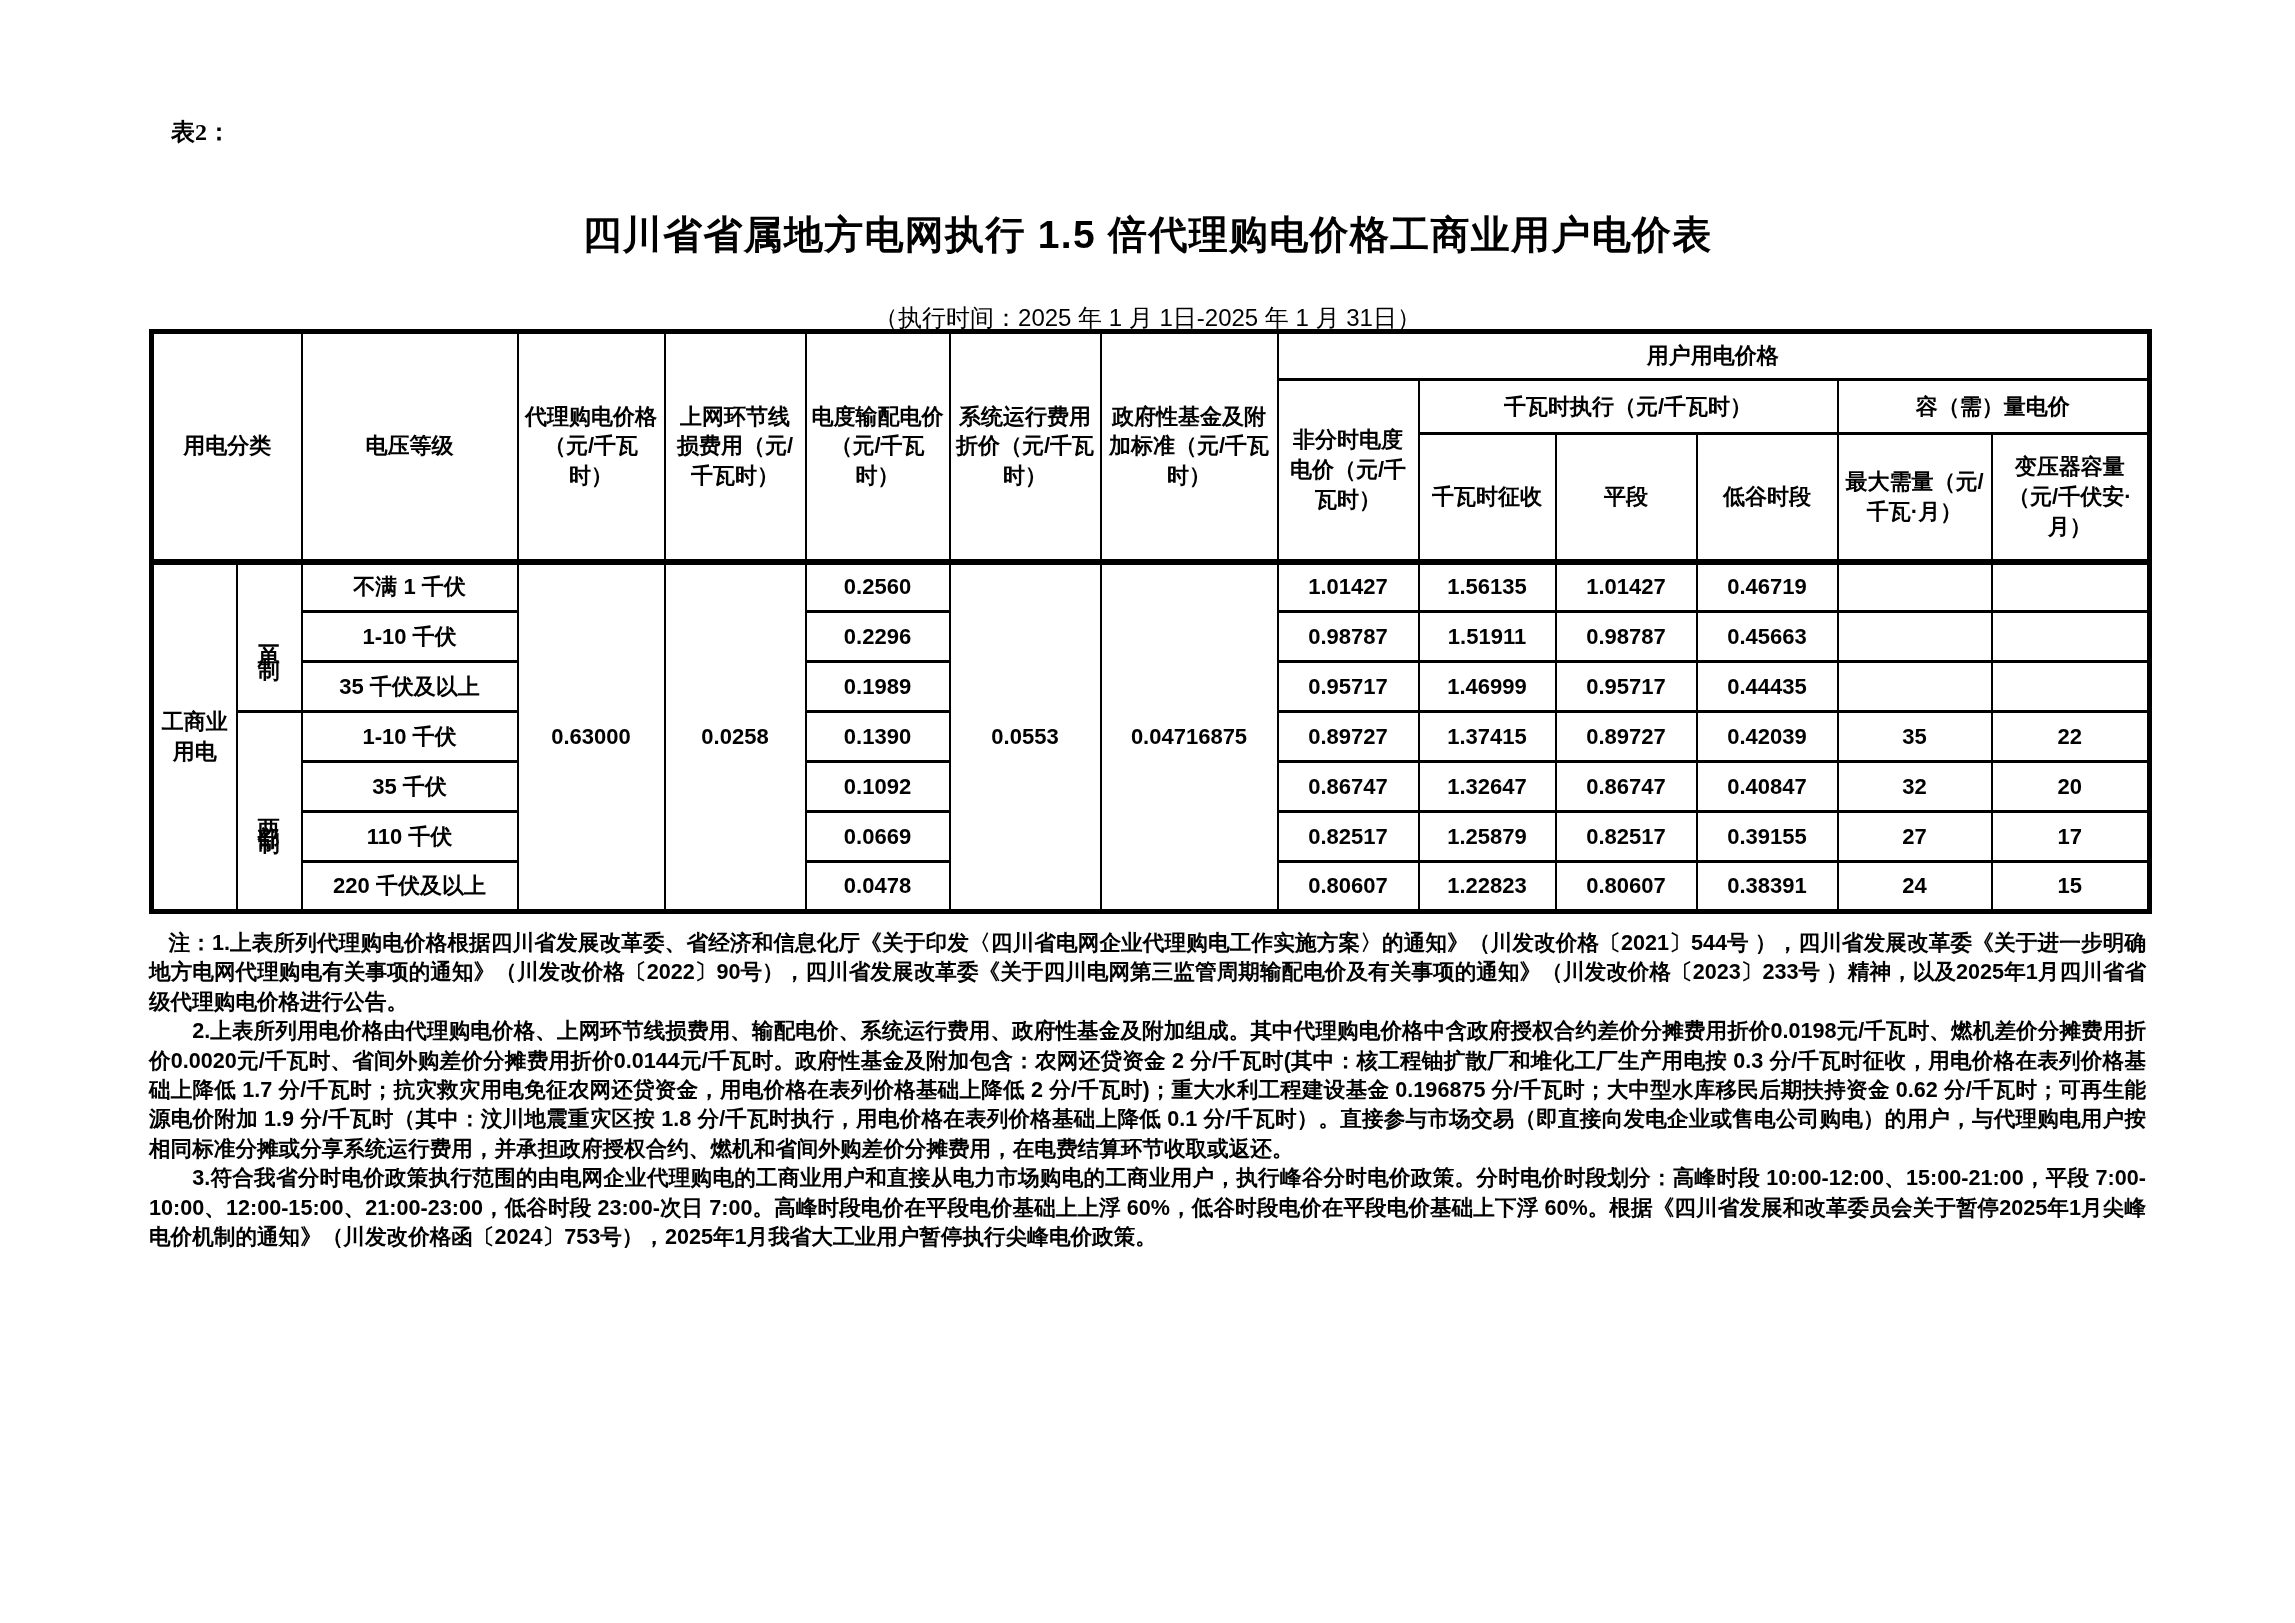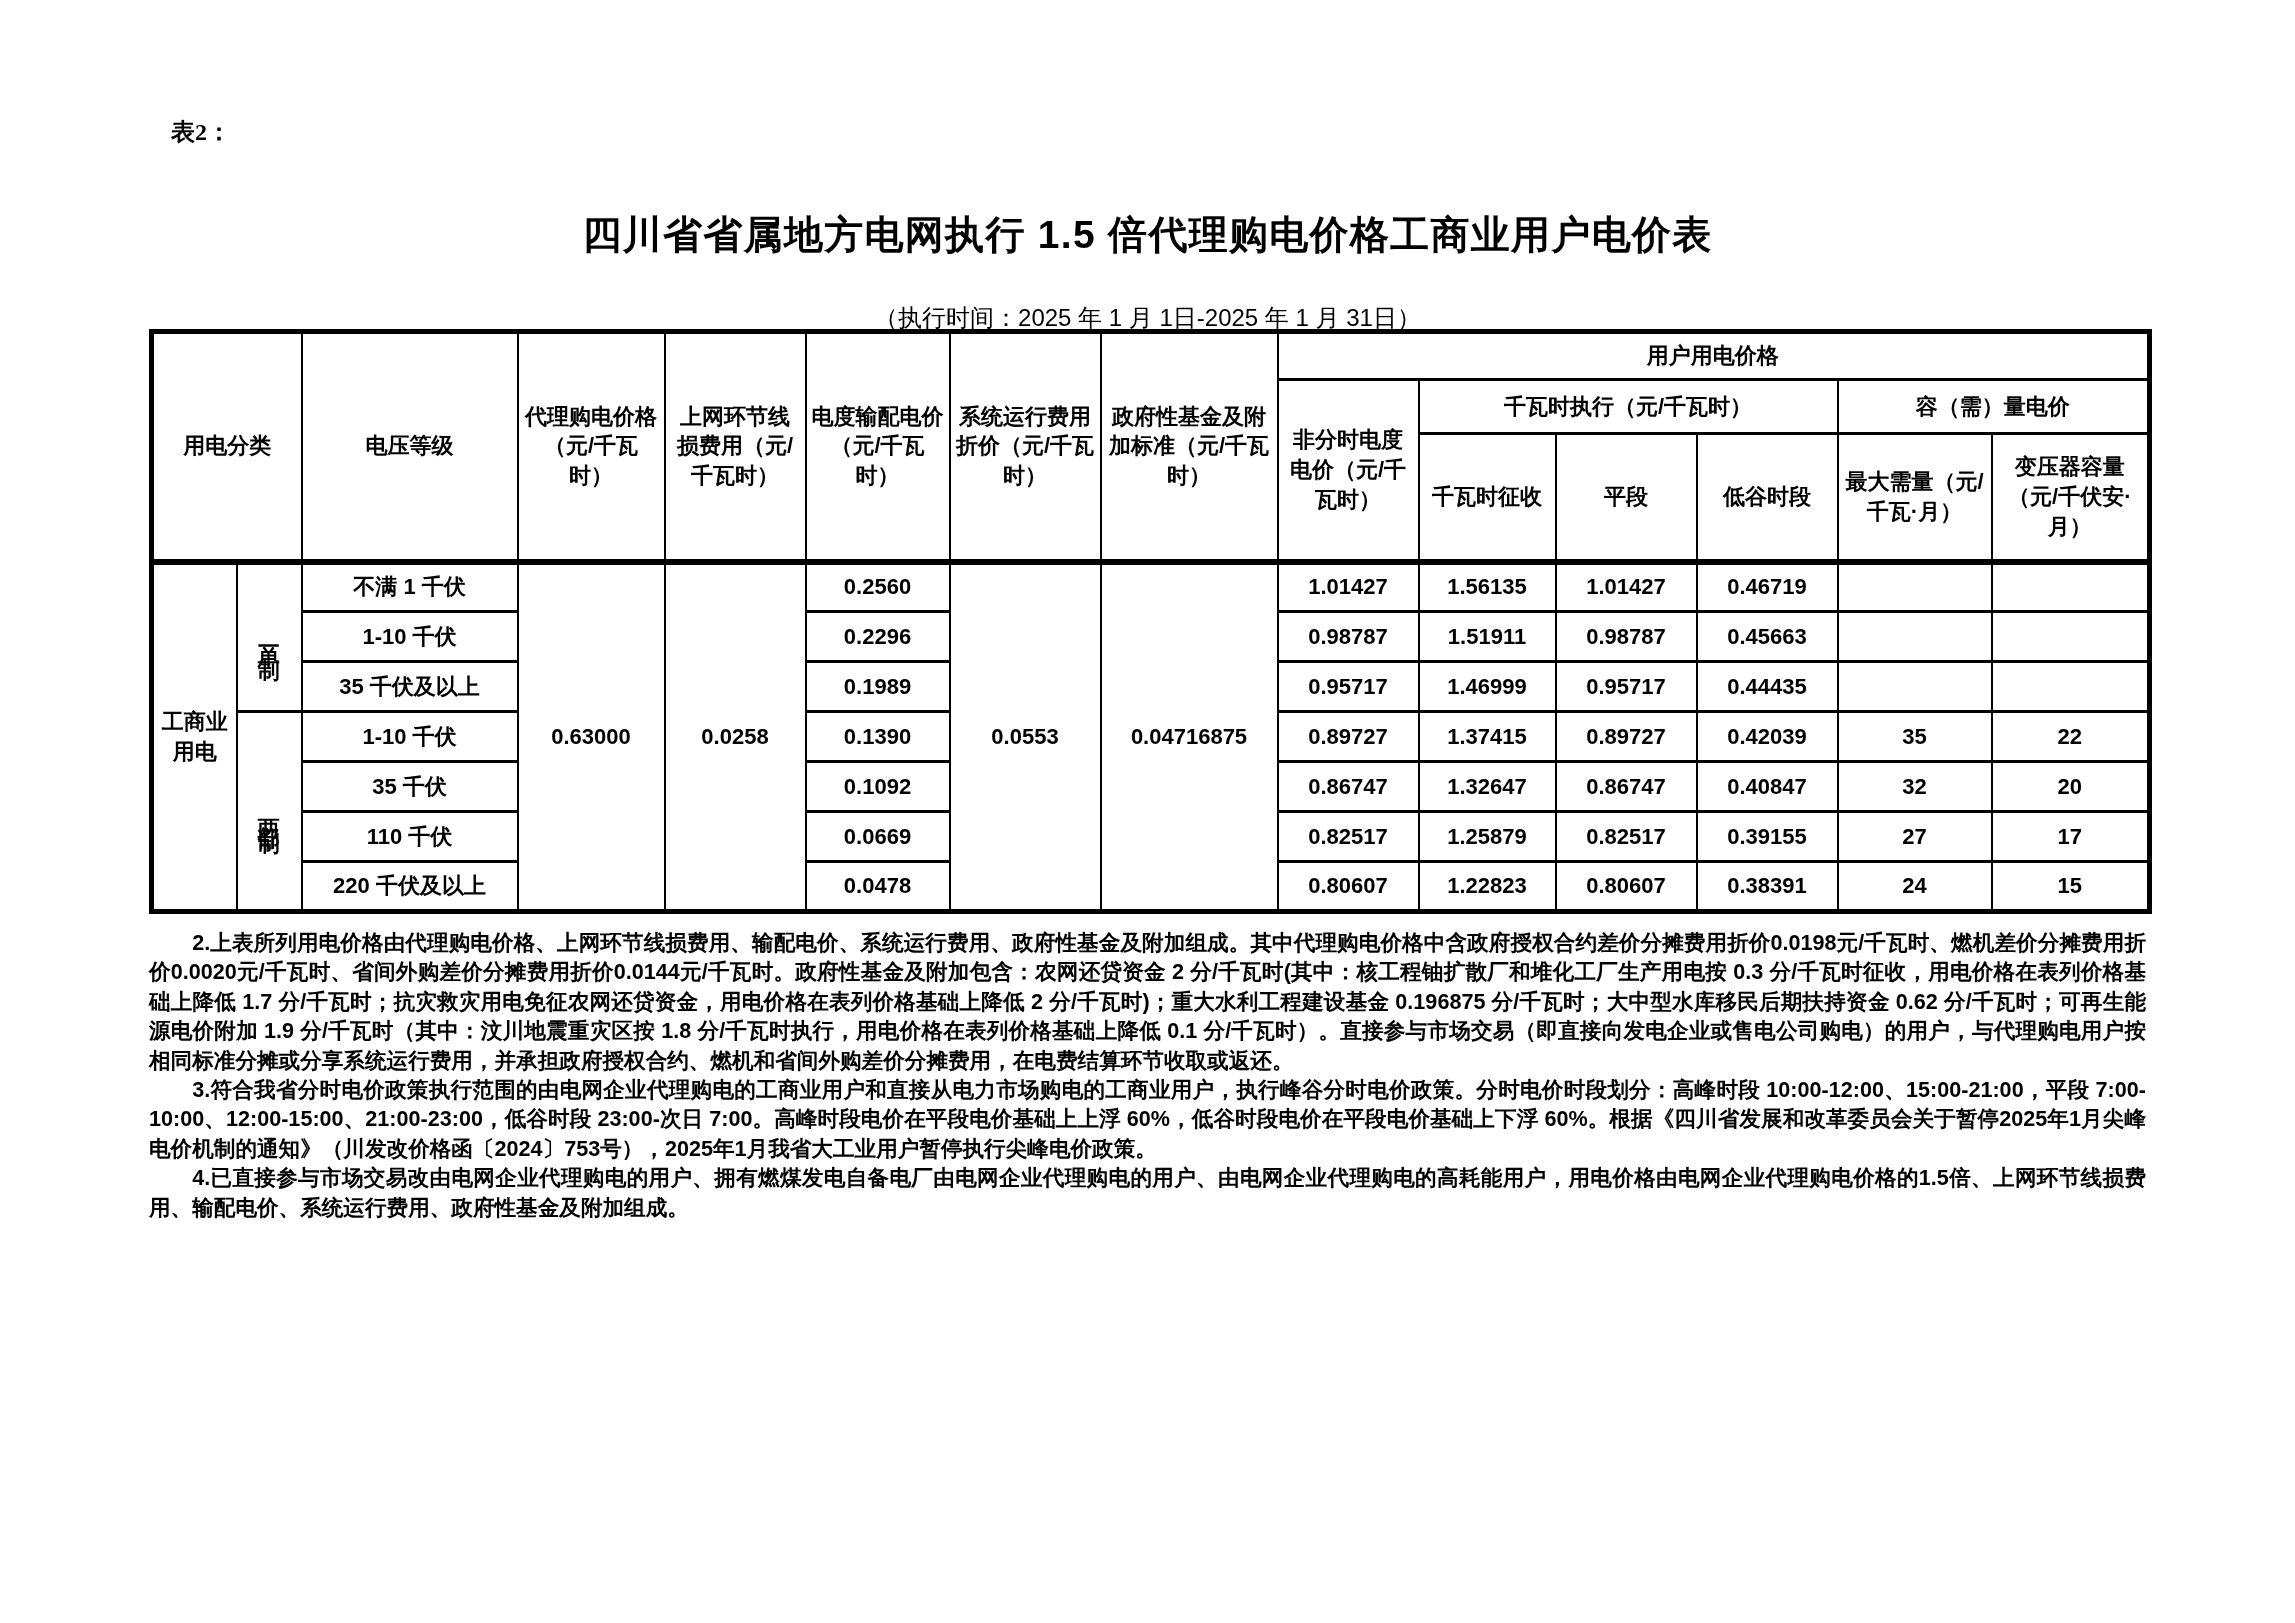--- a/index.html
+++ b/index.html
@@ -178,17 +178,17 @@
         <td>0.80607</td>
         <td>0.38391</td>
         <td>24</td>
         <td>15</td>
       </tr>
     </tbody>
   </table>
 </div>
 
 <div class="notes">
+  <p class="first">注：1.上表所列代理购电价格根据四川省发展改革委、省经济和信息化厅《关于印发〈四川省电网企业代理购电工作实施方案〉的通知》（川发改价格〔2021〕544号 ），四川省发展改革委《关于进一步明确地方电网代理购电有关事项的通知》（川发改价格〔2022〕90号），四川省发展改革委《关于四川电网第三监管周期输配电价及有关事项的通知》（川发改价格〔2023〕233号 ）精神，以及2025年1月四川省省级代理购电价格进行公告。</p>
   <p>2.上表所列用电价格由代理购电价格、上网环节线损费用、输配电价、系统运行费用、政府性基金及附加组成。其中代理购电价格中含政府授权合约差价分摊费用折价0.0198元/千瓦时、燃机差价分摊费用折价0.0020元/千瓦时、省间外购差价分摊费用折价0.0144元/千瓦时。政府性基金及附加包含：农网还贷资金 2 分/千瓦时(其中：核工程铀扩散厂和堆化工厂生产用电按 0.3 分/千瓦时征收，用电价格在表列价格基础上降低 1.7 分/千瓦时；抗灾救灾用电免征农网还贷资金，用电价格在表列价格基础上降低 2 分/千瓦时)；重大水利工程建设基金 0.196875 分/千瓦时；大中型水库移民后期扶持资金 0.62 分/千瓦时；可再生能源电价附加 1.9 分/千瓦时（其中：汶川地震重灾区按 1.8 分/千瓦时执行，用电价格在表列价格基础上降低 0.1 分/千瓦时）。直接参与市场交易（即直接向发电企业或售电公司购电）的用户，与代理购电用户按相同标准分摊或分享系统运行费用，并承担政府授权合约、燃机和省间外购差价分摊费用，在电费结算环节收取或返还。</p>
   <p>3.符合我省分时电价政策执行范围的由电网企业代理购电的工商业用户和直接从电力市场购电的工商业用户，执行峰谷分时电价政策。分时电价时段划分：高峰时段 10:00-12:00、15:00-21:00，平段 7:00-10:00、12:00-15:00、21:00-23:00，低谷时段 23:00-次日 7:00。高峰时段电价在平段电价基础上上浮 60%，低谷时段电价在平段电价基础上下浮 60%。根据《四川省发展和改革委员会关于暂停2025年1月尖峰电价机制的通知》（川发改价格函〔2024〕753号），2025年1月我省大工业用户暂停执行尖峰电价政策。</p>
-  <p>4.已直接参与市场交易改由电网企业代理购电的用户、拥有燃煤发电自备电厂由电网企业代理购电的用户、由电网企业代理购电的高耗能用户，用电价格由电网企业代理购电价格的1.5倍、上网环节线损费用、输配电价、系统运行费用、政府性基金及附加组成。</p>
 </div>
 
 
 </body></html>

